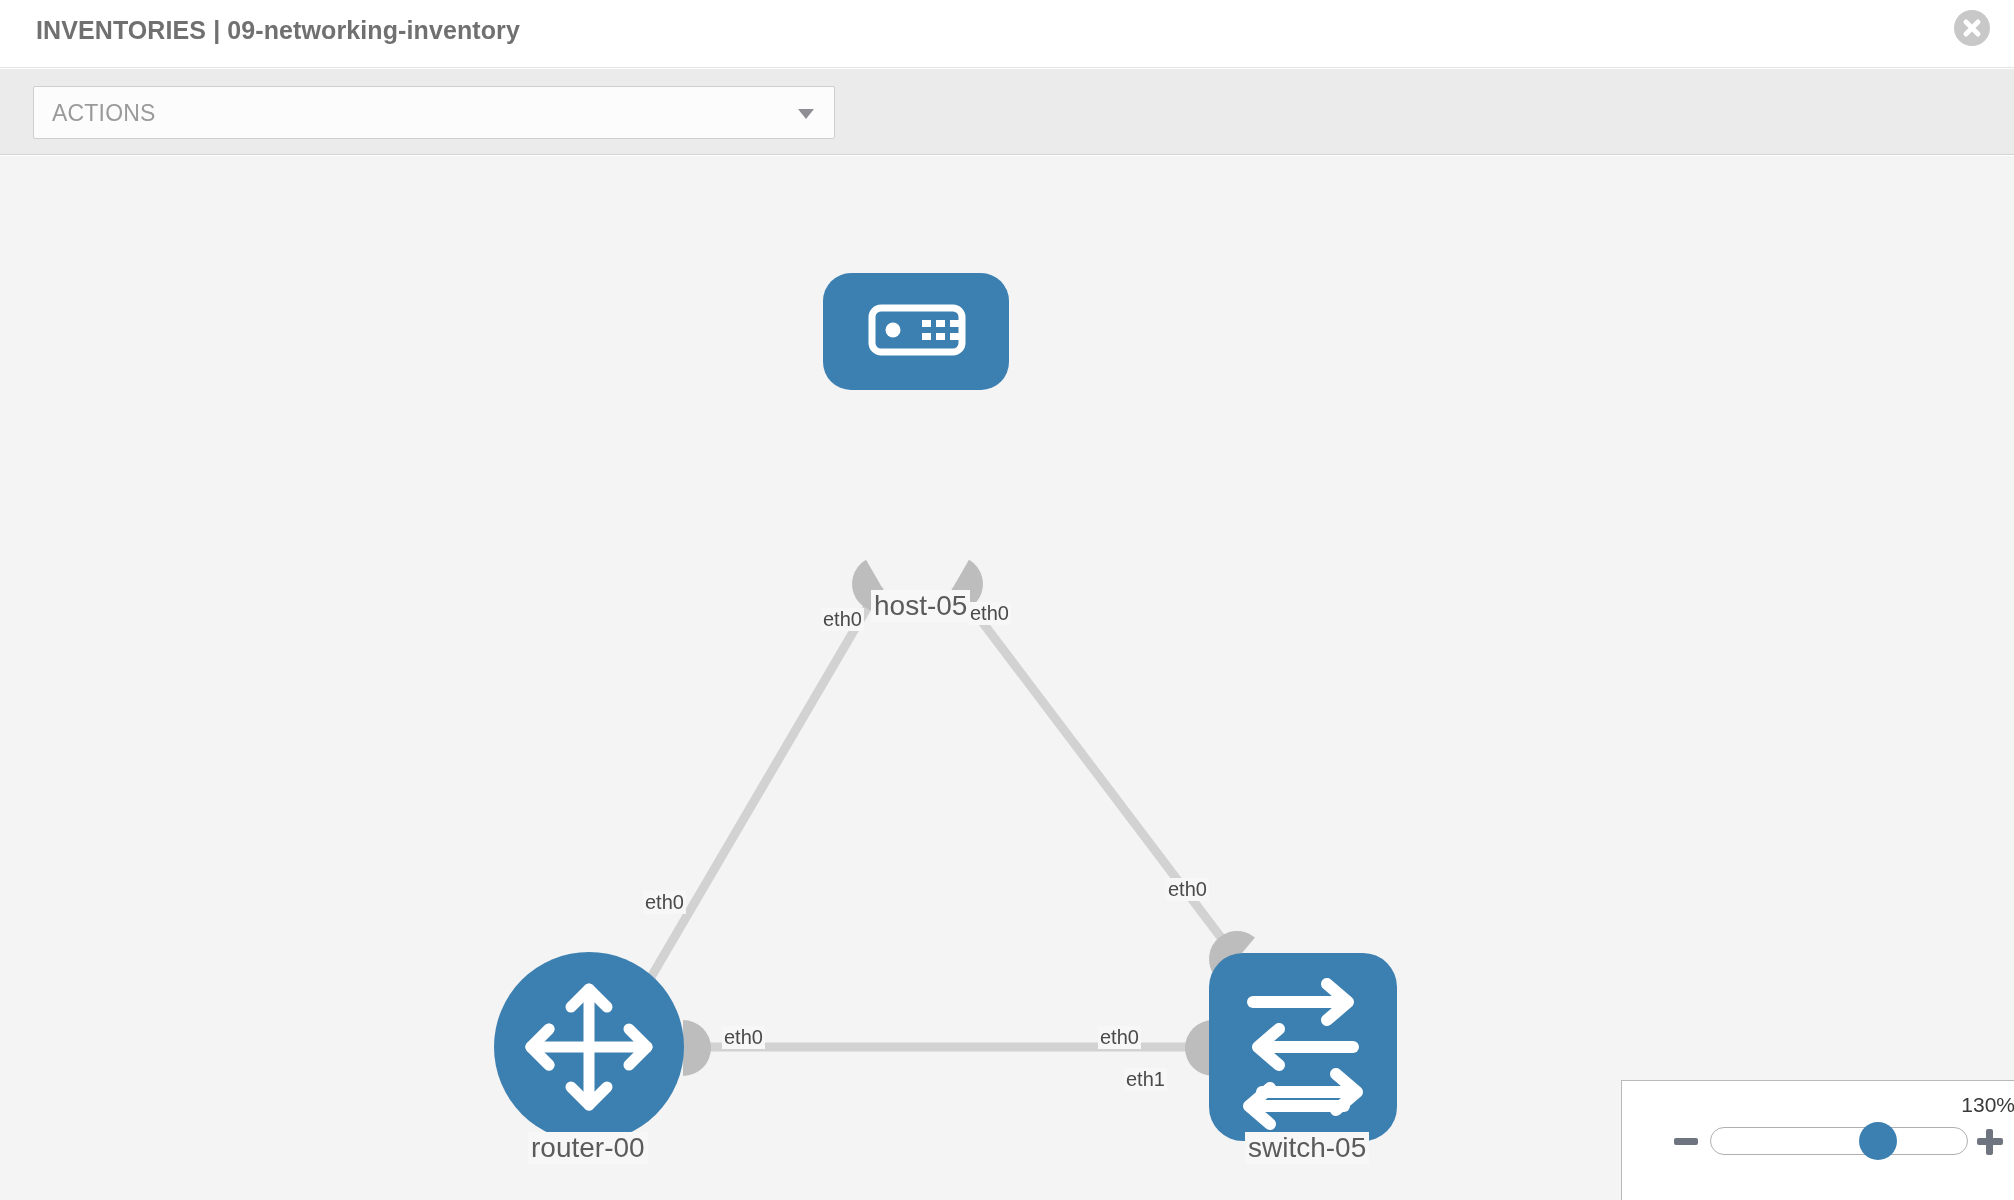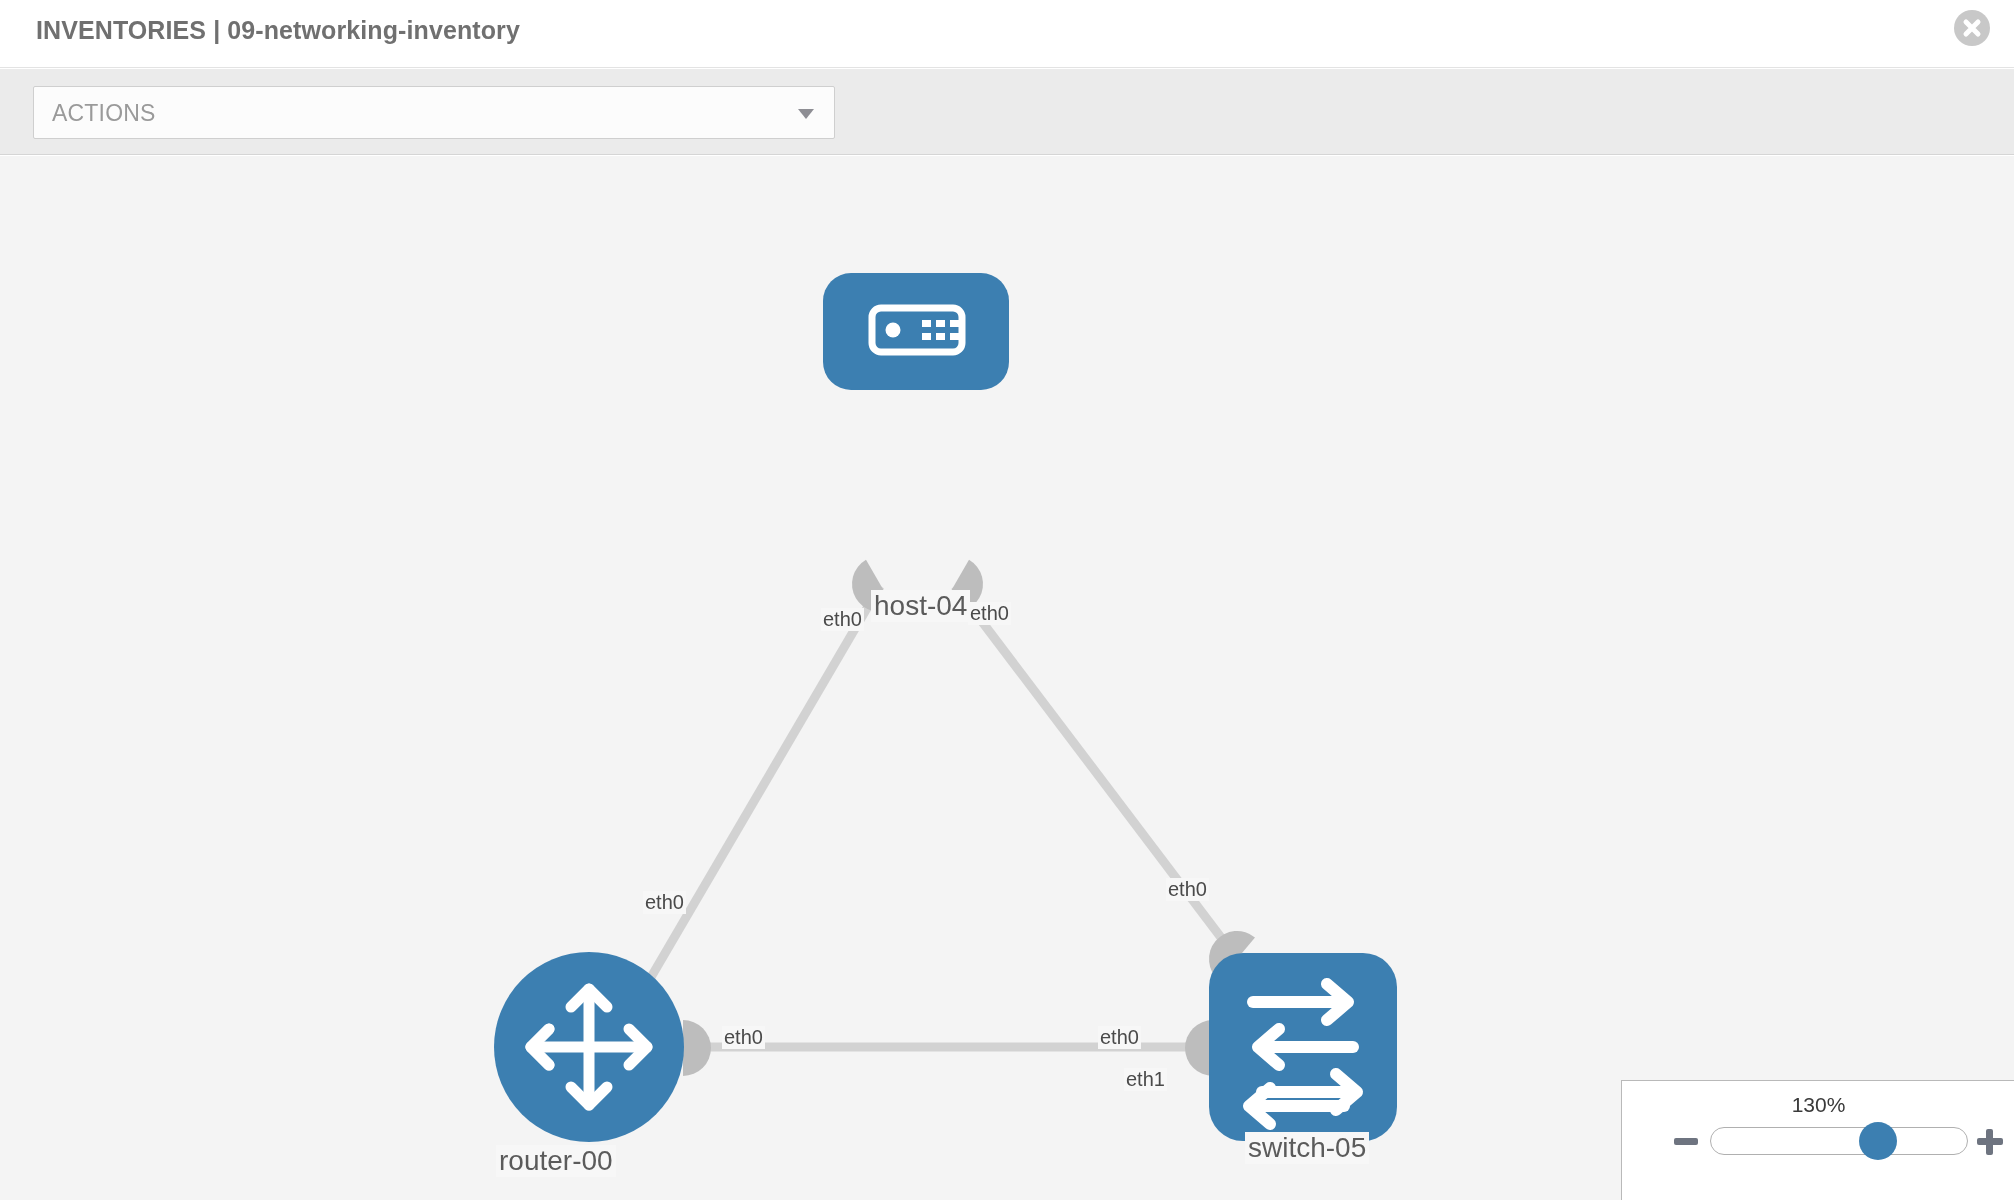--- a/index.html
+++ b/index.html
@@ -130,21 +130,21 @@
     position: absolute;
     left: 1621px; top: 1080px;
     width: 393px; height: 120px;
     background: #ffffff;
     border-top: 1px solid #b9b9b9;
     border-left: 1px solid #b9b9b9;
   }
   .zoom-value {
     position: absolute;
     top: 12px; left: 0; width: 393px;
-    text-align: center;
+    text-align: right;
     font-size: 21px;
     color: #3a3a3a;
   }
   .zoom-minus {
     position: absolute;
     left: 52px; top: 57px;
     width: 24px; height: 7px;
     border-radius: 2px;
     background: #6e7480;
     cursor: pointer;
@@ -279,22 +279,22 @@
         <path d="M1262 936 L1354 936"></path>
         <path d="M1336 918 L1357 936 L1336 954"></path>
         <path d="M1344 950 L1252 950"></path>
       </g>
       <g stroke="#ffffff" stroke-width="12" stroke-linecap="round" stroke-linejoin="round" fill="none">
         <path d="M1270 932 L1249 950 L1270 968"></path>
       </g>
     </g>
   </svg>
 
-  <div class="node-label" style="left:871px;  top:434px;">host-04</div>
-  <div class="node-label" style="left:496px;  top:976px;margin-top:13px;">router-00</div>
+  <div class="node-label" style="left:871px;  top:434px;">host-05</div>
+  <div class="node-label" style="left:528px;  top:976px;">router-00</div>
   <div class="node-label" style="left:1245px; top:976px;">switch-05</div>
 
   <div class="iface-label" style="left:821px;  top:452px;">eth0</div>
   <div class="iface-label" style="left:968px;  top:446px;">eth0</div>
   <div class="iface-label" style="left:643px;  top:735px;">eth0</div>
   <div class="iface-label" style="left:1166px; top:722px;">eth0</div>
   <div class="iface-label" style="left:722px;  top:870px;">eth0</div>
   <div class="iface-label" style="left:1098px; top:870px;">eth0</div>
   <div class="iface-label" style="left:1124px; top:912px;">eth1</div>
 </div>

